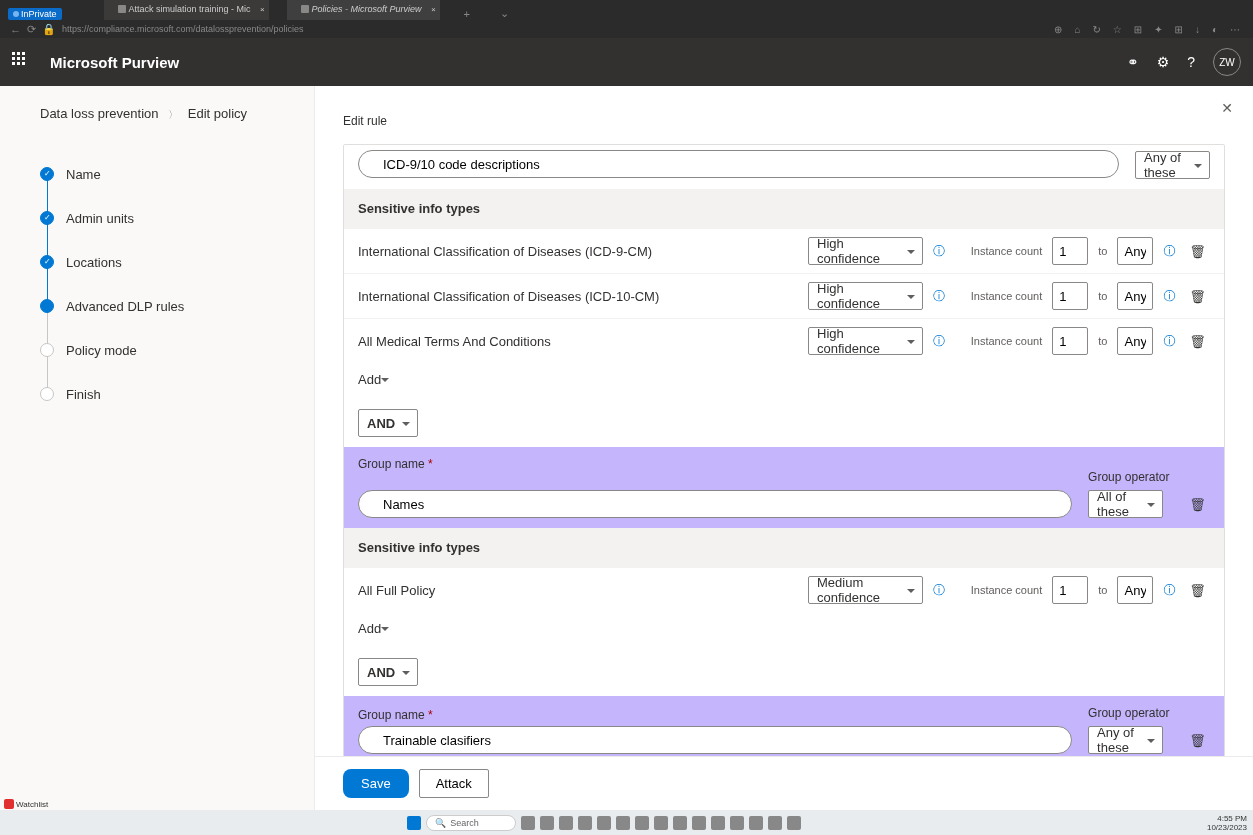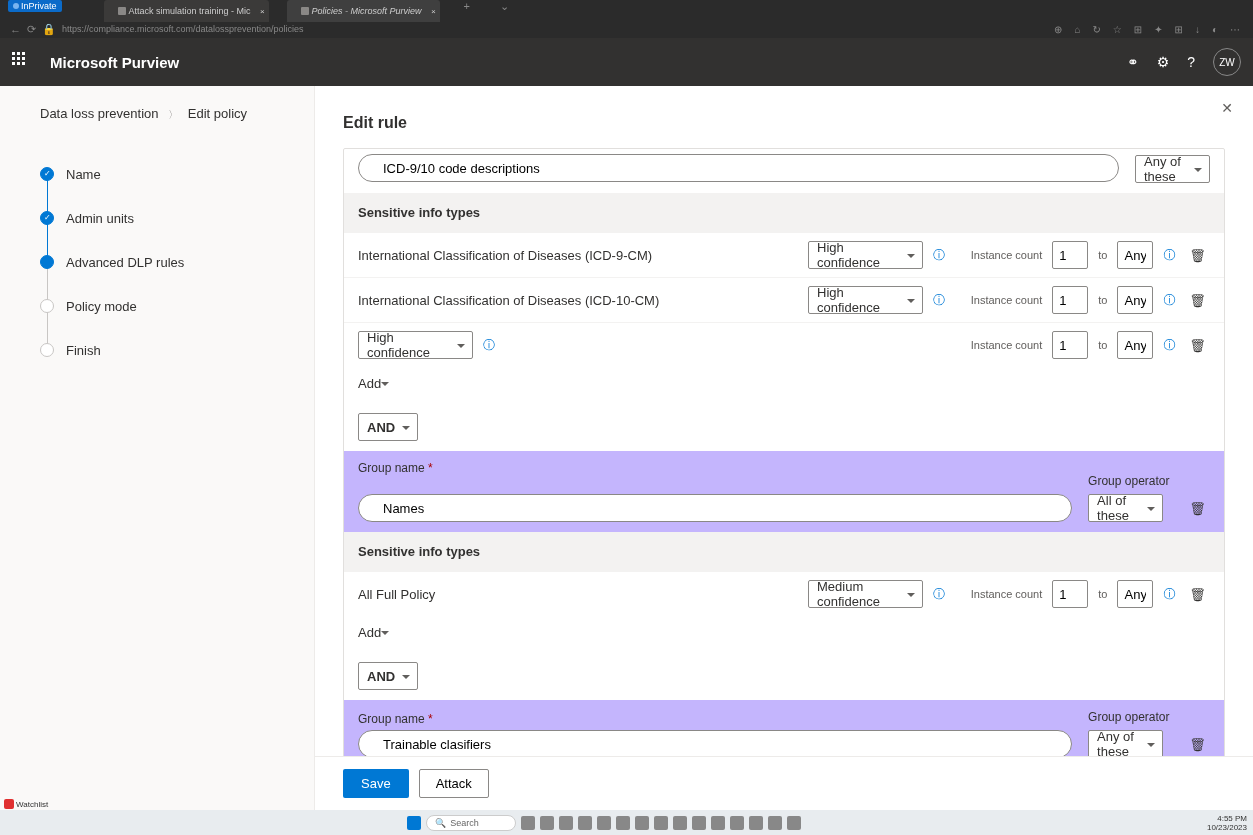--- a/index.html
+++ b/index.html
@@ -1,20 +1,20 @@
 <!DOCTYPE html>
 <html><head>
 <meta charset="utf-8">
 <style>
 * { box-sizing: border-box; margin: 0; padding: 0; }
 body { font-family: "Segoe UI", Tahoma, sans-serif; font-size: 14px; background: #1b1a19; color: #323130; width: 1253px; height: 835px; overflow: hidden; }
 
 
 .browser-chrome { height: 38px; background: #2b2b2b; display: flex; flex-direction: column; }
-.tab-strip { height: 20px; display: flex; align-items: flex-start; padding-left: 8px; gap: 18px; }
+.tab-strip { height: 20px; display: flex; align-items: flex-end; padding-left: 8px; gap: 18px; }
 .inprivate-badge { background: #0b6bc9; color: #fff; font-size: 9px; padding: 1px 5px; border-radius: 2px; display: flex; align-items: center; gap: 2px; }
 .inprivate-badge .dot{width:6px;height:6px;background:#78b4f0;border-radius:50%;}
 .tab { background: #3b3a39; color: #ccc; font-size: 9px; padding: 2px 18px 2px 14px; border-radius: 3px 3px 0 0; position: relative; display:flex; align-items:center; gap:3px; height:22px;}
 .tab.active { background: #3f3f3f; font-style: italic; }
 .tab .shield{width:8px;height:8px;background:#8a8886;border-radius:1px;}
 .tab .x{position:absolute;right:4px;font-size:8px;}
 .newtab{color:#888;font-size:11px;padding:0 6px;}
 .url-bar { height: 18px; display: flex; align-items: center; padding: 0 10px; gap: 6px; }
 .nav-btn { color: #888; font-size: 11px; }
 .url-text { color: #888; font-size: 9px; flex: 1; }
@@ -42,21 +42,21 @@
 .wizard .node.done::after { content:"✓"; color:#fff; font-size:8px; position:absolute; left:3px; top:1px;}
 .wizard .node.current { background: #0078d4; border-color: #0078d4; }
 .wizard li::before { content:""; position:absolute; left:6.5px; top:-22px; width:1px; height:44px; background:#c8c6c4; z-index:1;}
 .wizard li:first-child::before { display:none; }
 .wizard .label { font-size: 13px; color: #323130; }
 .wizard li.done-line::before{background:#0078d4;}
 
 
 .panel { flex: 1; background: #fff; position: relative; display: flex; flex-direction: column; }
 .panel-close { position: absolute; top: 14px; right: 20px; font-size: 14px; color: #605e5c; cursor:pointer;}
-.panel-title { font-size: 16px; font-weight: 700; padding: 28px 0 16px 28px; }
+.panel-title { font-size: 12px; font-weight: 400; padding: 28px 0 16px 28px; }
 
 .scroll-area { flex: 1; overflow-y: auto; padding: 0 28px 0 28px; }
 .scroll-area::-webkit-scrollbar{width:8px;}
 .scroll-area::-webkit-scrollbar-thumb{background:#c8c6c4;border-radius:4px;}
 
 .rule-box { border: 1px solid #e1dfdd; border-radius: 2px; margin-bottom: 8px; }
 
 .group-name-input { height: 28px; border: 1px solid #8a8886; border-radius: 14px; padding: 0 24px; font-size: 13px; width: 700px; }
 .group-header { background: #c4b5fd; padding: 10px 14px; display: flex; align-items: flex-end; gap: 16px; }
 .field-label { font-size: 12px; color: #323130; margin-bottom: 4px; display:block;}
@@ -82,21 +82,21 @@
 .and-row { padding: 10px 14px; }
 .and-select { font-weight: 600; width:60px;}
 
 
 .top-partial { display:flex; align-items:center; padding: 4px 14px 10px 14px; gap:16px;}
 .top-partial .group-name-input{flex:1;}
 .top-partial .select-box{margin-left:auto;}
 
 
 .footer { border-top: 1px solid #edebe9; padding: 12px 28px; display: flex; gap: 10px; background:#fff;}
-.btn-primary { background: #0078d4; color: #fff; border: none; padding: 6px 18px; font-size: 13px; border-radius: 2px; cursor:pointer;}
+.btn-primary { background: #0078d4; color: #fff; border: none; padding: 6px 18px; font-size: 13px; border-radius: 8px; cursor:pointer;}
 .btn-default { background: #fff; border: 1px solid #8a8886; padding: 6px 16px; font-size: 13px; border-radius: 2px; cursor:pointer;}
 
 
 .taskbar { height: 25px; background: #e8ecef; display:flex; align-items:center; padding:0 6px; gap:5px; font-size:9px;}
 .taskbar .right{margin-left:auto; text-align:right; line-height:9px; font-size:8px; color:#333;}
 .tb-icon{width:14px;height:14px;background:#888;border-radius:2px;}
 .search-bar{background:#fff;border:1px solid #ccc;border-radius:12px;padding:2px 8px;font-size:9px;color:#666;display:flex;align-items:center;gap:4px;width:90px;}
 .watchlist{position:absolute;bottom:26px;left:4px;font-size:8px;color:#333;display:flex;align-items:center;gap:2px;}
 .watchlist .w-icon{width:10px;height:10px;background:#e03030;border-radius:2px;}
 </style>
@@ -173,20 +173,24 @@
     <ul class="wizard">
       <li>
           <span class="node done"></span>
           <span class="label">Name</span>
         </li>
       <li class="done-line">
           <span class="node done"></span>
           <span class="label">Admin units</span>
         </li>
       <li class="done-line">
+          <span class="node done"></span>
+          <span class="label">Locations</span>
+        </li>
+      <li class="done-line">
           <span class="node current"></span>
           <span class="label">Advanced DLP rules</span>
         </li>
       <li>
           <span class="node"></span>
           <span class="label">Policy mode</span>
         </li>
       <li>
           <span class="node"></span>
           <span class="label">Finish</span>
@@ -231,20 +235,21 @@
             </div>
           <span class="info-icon">ⓘ</span>
           <span class="instance-label">Instance count</span>
           <input class="small-input" value="1" style="">
           <span class="to-label">to</span>
           <input class="small-input" value="Any" style="">
           <span class="info-icon">ⓘ</span>
           <span class="trash">🗑</span>
         </div>
         <div class="sit-row">
+          <span class="sit-name">All Medical Terms And Conditions</span>
           <div class="select-box conf-select">
               <span>High confidence</span>
             </div>
           <span class="info-icon">ⓘ</span>
           <span class="instance-label">Instance count</span>
           <input class="small-input" value="1" style="">
           <span class="to-label">to</span>
           <input class="small-input" value="Any" style="">
           <span class="info-icon">ⓘ</span>
           <span class="trash">🗑</span>

